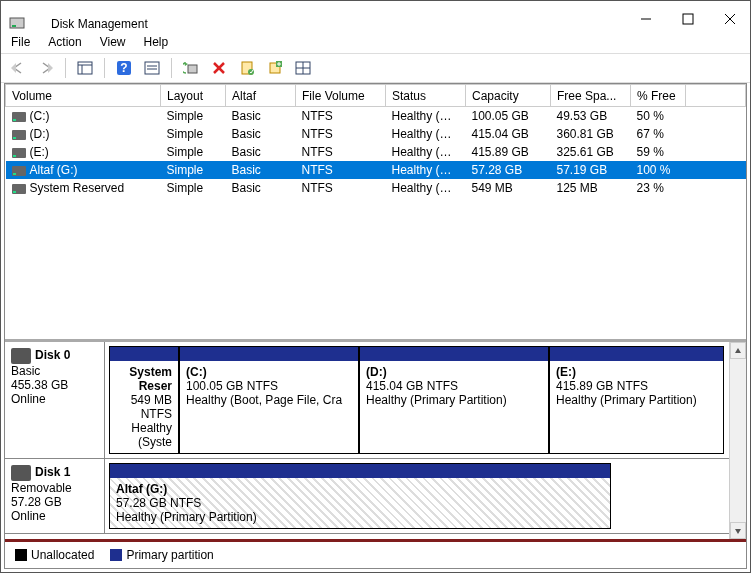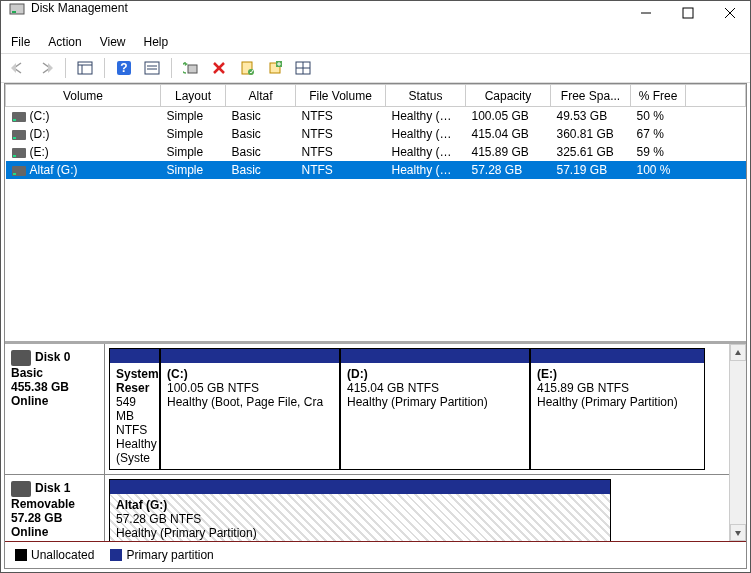--- a/index.html
+++ b/index.html
@@ -1,49 +1,49 @@
 <!DOCTYPE html>
 <html><head>
 <meta charset="utf-8">
 <style>
 * { box-sizing: border-box; margin: 0; padding: 0; font-family: "Segoe UI", Tahoma, sans-serif; font-size: 12px; }
 body { background: #fff; width: 751px; height: 573px; border: 1px solid #555; display: flex; flex-direction: column; overflow: hidden; }
-.title-bar { display: flex; align-items: flex-start; height: 30px; padding: 0 8px; }
+.title-bar { display: flex; align-items: flex-end; height: 30px; padding: 0 8px; gap: 20px; }
 .title-bar .icon { width: 16px; height: 16px; margin-right: 6px; display:flex; align-items:center; justify-content:center;}
 .title-text { flex: 1; font-size: 12px; }
 .win-controls { display: flex; gap: 18px; }
 .win-ctrl { width: 24px; height: 24px; display:flex; align-items:center; justify-content:center; cursor:default;}
 .menu-bar { display: flex; gap: 18px; padding: 4px 10px; }
 .menu-item { cursor: default; }
 .tool-bar { display: flex; align-items: center; gap: 6px; padding: 2px 6px; border-top: 1px solid #ddd; border-bottom: 1px solid #ddd; height: 30px; }
 .tool-bar .sep { width: 1px; height: 20px; background: #ccc; margin: 0 2px; }
 .tool-btn { width: 22px; height: 22px; display:flex; align-items:center; justify-content:center; cursor:default; border:1px solid transparent;}
 .tool-btn.disabled { opacity: .5; }
 .content { flex: 1; display: flex; flex-direction: column; border: 1px solid #888; margin: 0 3px 3px 3px; }
 .upper { flex: 1; overflow: auto; }
 table { border-collapse: collapse; width: 100%; table-layout: fixed; }
-th { text-align: center; font-weight: normal; background: #fff; border: 1px solid #ccc; padding: 3px 6px; height: 22px; position: relative; }
+th { text-align: left; font-weight: normal; background: #fff; border: 1px solid #ccc; padding: 3px 6px; height: 22px; position: relative; }
 td { padding: 2px 6px; white-space: nowrap; overflow: hidden; text-overflow: ellipsis; }
 tr.selected td { background: #0078d7; color: #fff; }
 .drive-icon { display:inline-block; width:14px; height:10px; background:#666; border-radius:1px; margin-right:4px; vertical-align:middle; position:relative;}
 .drive-icon:after{content:"";position:absolute;bottom:1px;left:1px;width:3px;height:2px;background:#2d8;}
 .lower { height: 200px; border-top: 3px solid #aaa; display: flex; overflow-x:auto; }
 .lower-main { flex: 1; display: flex; flex-direction: column; }
 .disk-row { display: flex; border-bottom: 1px solid #888; }
-.disk-info { width: 100px; padding: 6px; border-right: 1px solid #888; font-weight: bold; }
+.disk-info { width: 100px; padding: 6px; border-right: 1px solid #888; }
 .disk-info .icon { width:20px;height:16px;background:#555;border-radius:2px;display:inline-block;margin-right:4px;vertical-align:middle;}
 .disk-partitions { flex: 1; display: flex; padding: 4px; gap: 0; }
 .pbar { background: #1e2f8f; height: 14px; }
 .partition { border: 1px solid #000; display:flex; flex-direction:column;}
 .partition .body { padding: 4px 6px; flex:1; background:#fff;}
 .partition.hatch .body { background: repeating-linear-gradient(45deg,#fff,#fff 4px,#ddd 4px,#ddd 6px); }
 .scrollbar { width: 17px; background: #f0f0f0; border-left:1px solid #ccc; display:flex; flex-direction:column;}
 .sb-btn { height:17px; display:flex;align-items:center;justify-content:center;border:1px solid #ccc;}
 .lower-spacer { flex:1; }
-.legend { display: flex; gap: 16px; padding: 6px 10px; border-top: 1px solid #7f1d1d; }
+.legend { display: flex; gap: 16px; padding: 6px 10px; border-top: 3px solid #7f1d1d; }
 .legend-item { display:flex; align-items:center; gap:4px;}
 .swatch { width:12px; height:12px; }
 </style>
 </head>
 <body>
 
 <div class="title-bar">
   <span class="icon">
     <svg width="16" height="16">
         <rect x="1" y="3" width="14" height="10" fill="#ccc" stroke="#555"></rect>
@@ -216,35 +216,46 @@
             <td><span class="drive-icon"></span><span>Altaf (G:)</span></td>
             <td>Simple</td>
             <td>Basic</td>
             <td>NTFS</td>
             <td>Healthy (P…</td>
             <td>57.28 GB</td>
             <td>57.19 GB</td>
             <td>100 %</td>
             <td></td>
           </tr>
+          <tr>
+            <td><span class="drive-icon"></span><span>System Reserved</span></td>
+            <td>Simple</td>
+            <td>Basic</td>
+            <td>NTFS</td>
+            <td>Healthy (S…</td>
+            <td>549 MB</td>
+            <td>125 MB</td>
+            <td>23 %</td>
+            <td></td>
+          </tr>
         </tbody>
     </table>
   </div>
 
   <div class="lower">
     <div class="lower-main" id="disk-rows">
         <div class="disk-row">
           <div class="disk-info">
             <div><span class="icon"></span><b>Disk 0</b></div>
             <div>Basic</div>
             <div>455.38 GB</div>
             <div>Online</div>
           </div>
           <div class="disk-partitions">
-            <div class="partition" style="width: 51px;">
+            <div class="partition" style="width: 70px; text-align: right;">
               <div class="pbar"></div>
               <div class="body"><b>System Reser</b><br><span>549 MB NTFS</span><br><span>Healthy (Syste</span></div>
             </div>
             <div class="partition" style="width: 180px;">
               <div class="pbar"></div>
               <div class="body"><b>(C:)</b><br><span>100.05 GB NTFS</span><br><span>Healthy (Boot, Page File, Cra</span></div>
             </div>
             <div class="partition" style="width: 190px;">
               <div class="pbar"></div>
               <div class="body"><b>(D:)</b><br><span>415.04 GB NTFS</span><br><span>Healthy (Primary Partition)</span></div>

